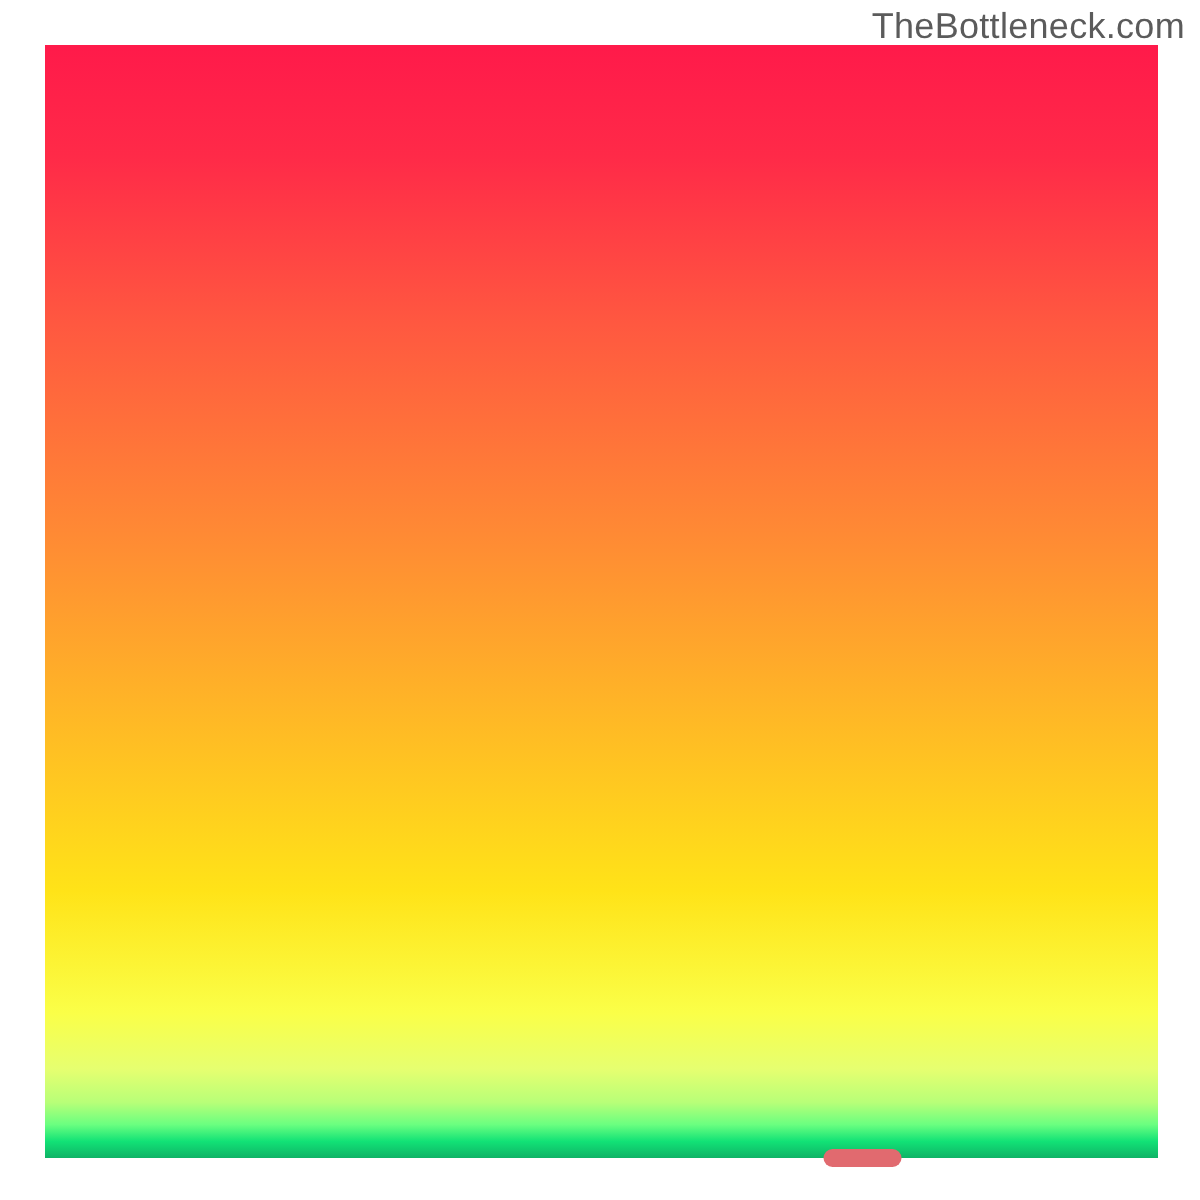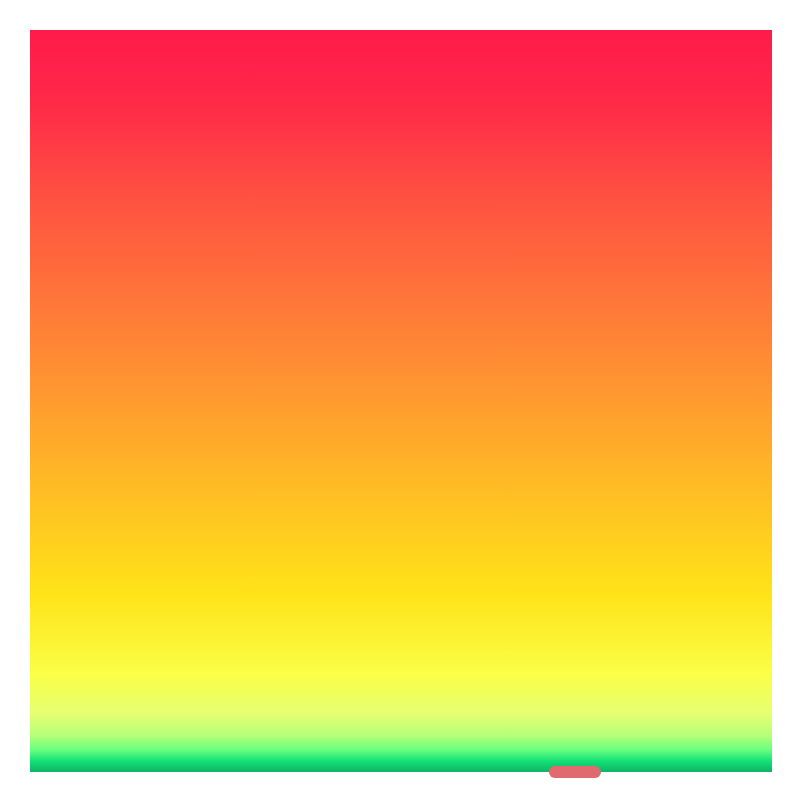--- a/index.html
+++ b/index.html
@@ -69,20 +69,21 @@
     height: 12px;
     width: 54px;
     background: #e16a6f;
     border-radius: 6px;
   }
 </style>
 </head>
 <body>
 <div class="container">
 
+  <div class="watermark">TheBottleneck.com</div>
 
   <div class="plot">
     <div class="gradient"></div>
 
     <svg viewBox="0 0 742 742" width="742" height="742">
       <g class="axes">
         <line x1="0" y1="0" x2="0" y2="742"></line>
         <line x1="0" y1="742" x2="742" y2="742"></line>
       </g>
       <path id="bottleneck-curve" class="curve" d="M0.0 0.0 L74.2 103.9 L148.4 207.8 L192.9 244.9 L296.8 415.5 L408.1 593.6 L489.7 712.3 L534.2 742.0 L578.8 742.0 L630.7 682.6 L682.6 608.4 L742.0 519.4"></path>

